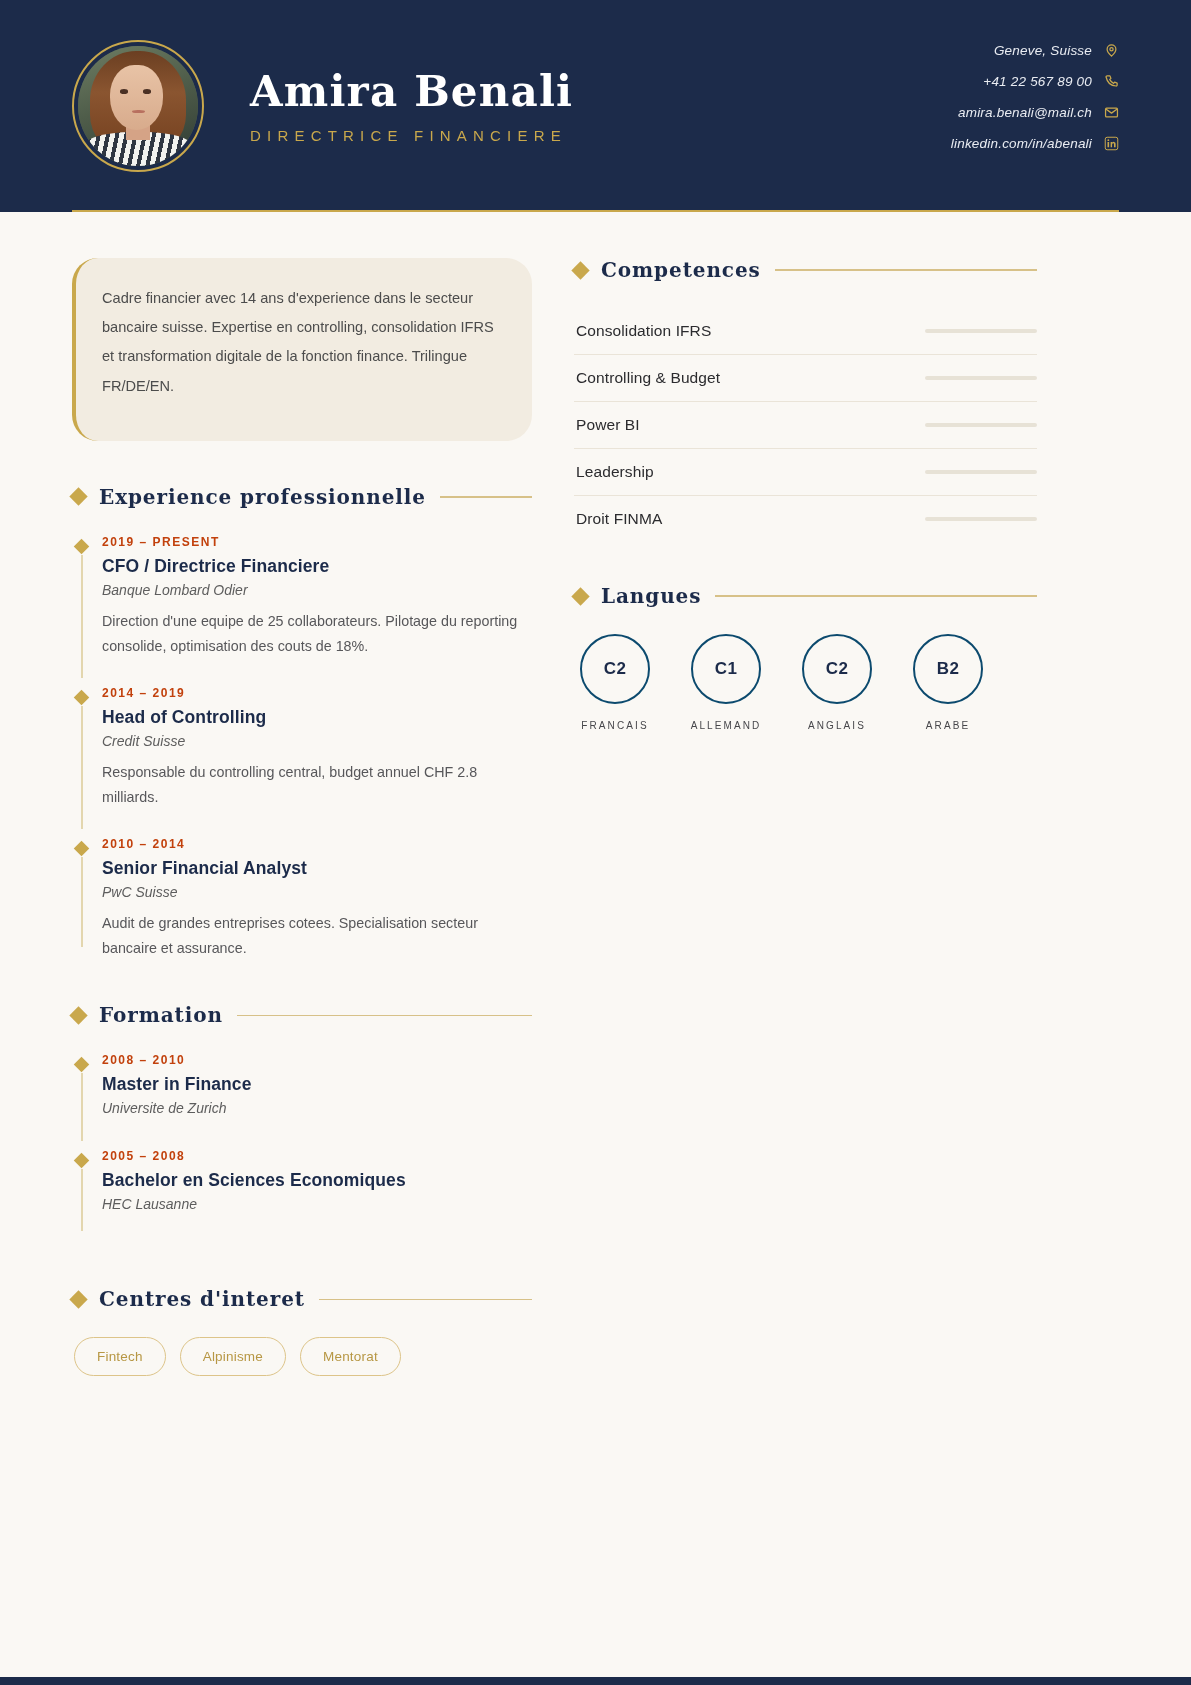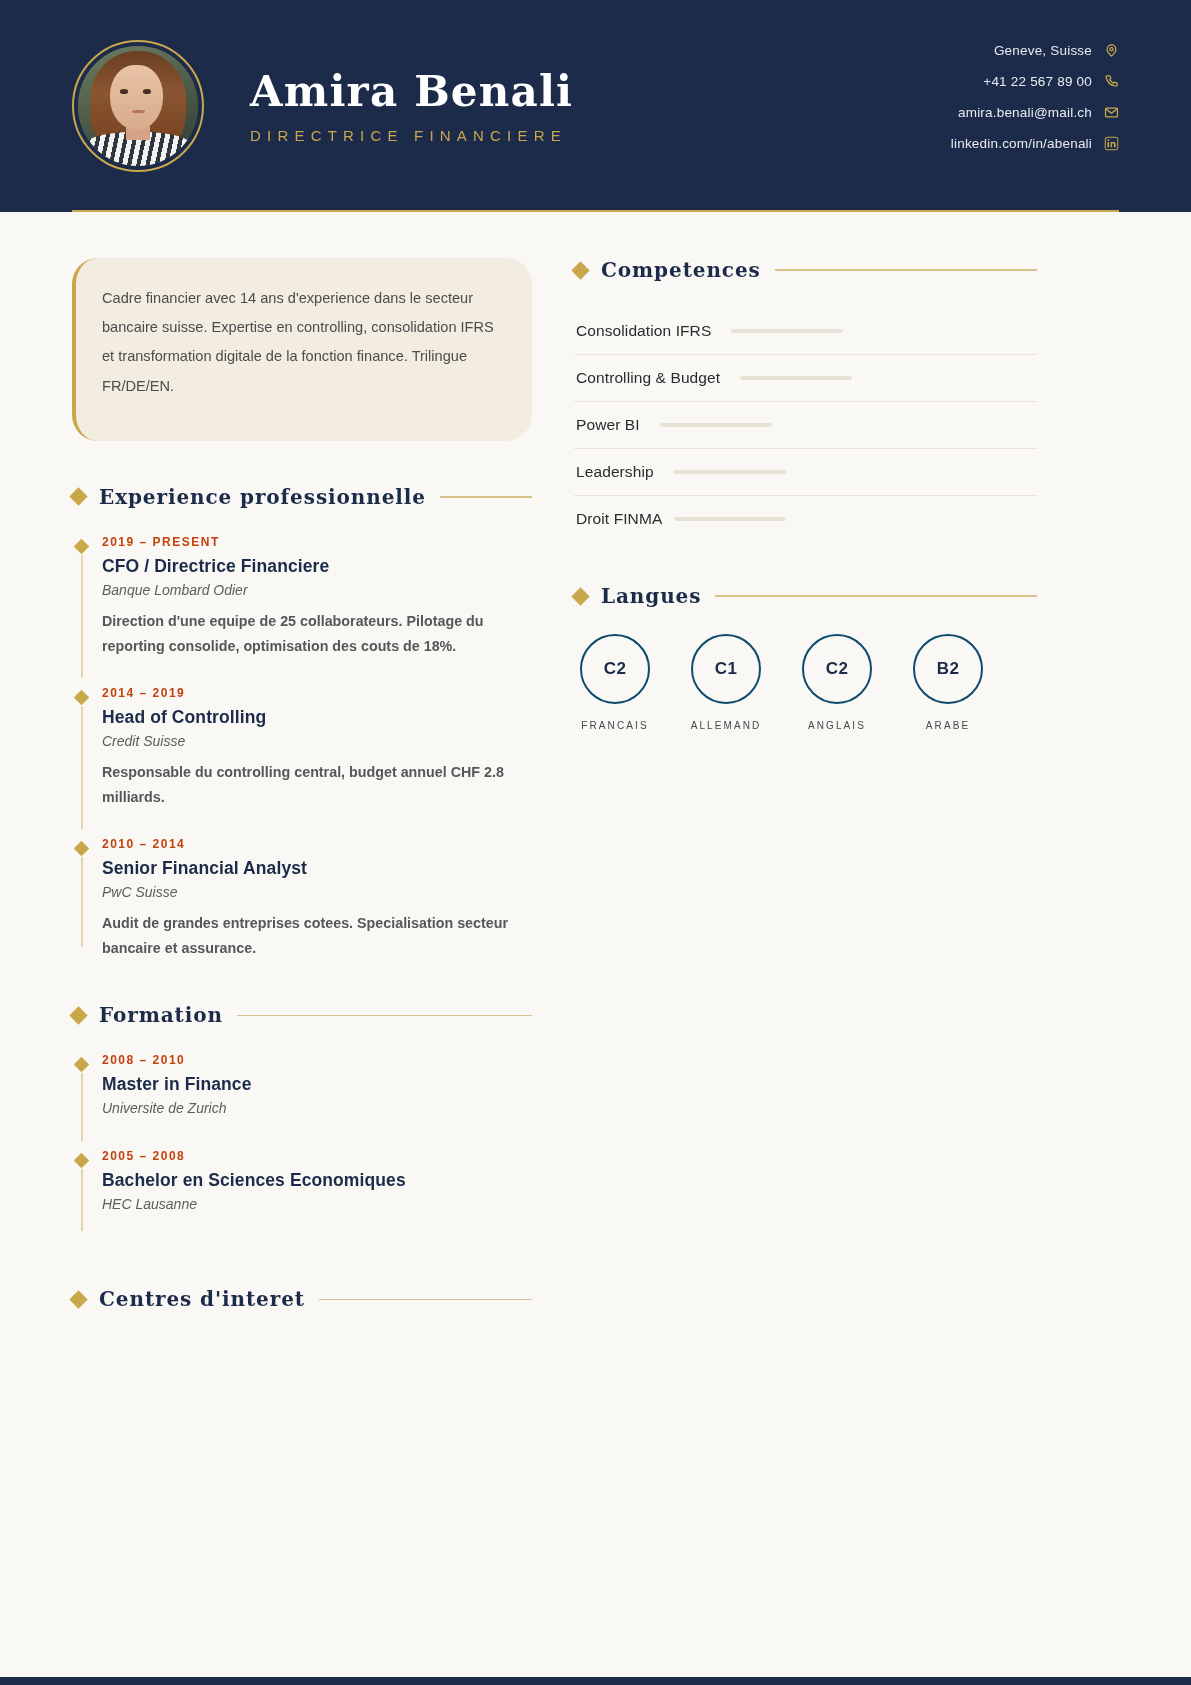--- a/index.html
+++ b/index.html
@@ -81,20 +81,21 @@
     font-weight:400;
   }
 
   .contact {
     margin-left:auto;
     display:flex;
     flex-direction:column;
     align-items:flex-end;
     gap:16px;
     padding-bottom:18px;
+    font-style:italic;
   }
   .contact-row {
     display:flex;
     align-items:center;
     justify-content:flex-end;
     gap:12px;
   }
   .contact-text {
     font-size:13.5px;
     color:#e9ecf2;
@@ -200,42 +201,41 @@
     font-family:Liberation Sans, sans-serif;
     font-style:italic;
     font-size:14px;
     color:#5d5d5d;
     margin-bottom:11px;
   }
   .tl-desc {
     font-size:14.3px;
     line-height:1.78;
     color:#57575a;
-    font-weight:bold;
   }
   .sec-block { margin-bottom:42px; }
   .sec-block.edu .tl-item { padding-bottom:22px; }
 
   
   .pills { display:flex; gap:14px; flex-wrap:wrap; padding-left:2px; }
   .pill {
     border:1.4px solid #ddc489;
     border-radius:22px;
     padding:11px 22px;
     font-size:13.5px;
     color:#b79744;
     letter-spacing:.2px;
     background:transparent;
   }
 
   
   .skill-row {
     display:flex;
     align-items:center;
-    justify-content:flex-start;
+    justify-content:space-between;
     padding:14px 0 14px 2px;
     border-bottom:1px solid #eae4d8;
     gap:20px;
   }
   .skill-row:last-child { border-bottom:none;gap:12px; }
   .skill-name {
     font-size:15.5px;
     color:#2b2b2e;
     letter-spacing:.1px;
   }
@@ -412,20 +412,25 @@
           <div class="tl-role">Bachelor en Sciences Economiques</div>
           <div class="tl-org">HEC Lausanne</div>
         </div>
       </div>
 
       <div class="sec-block">
         <div class="sec-head">
           <span class="diamond"></span>
           <span class="sec-title">Centres d'interet</span>
           <span class="sec-rule"></span>
+        </div>
+        <div class="pills">
+          <span class="pill">Fintech</span>
+          <span class="pill">Alpinisme</span>
+          <span class="pill">Mentorat</span>
         </div>
       </div>
 
     </div>
 
     <div class="col-right">
 
       <div class="sec-block">
         <div class="sec-head">
           <span class="diamond"></span>

